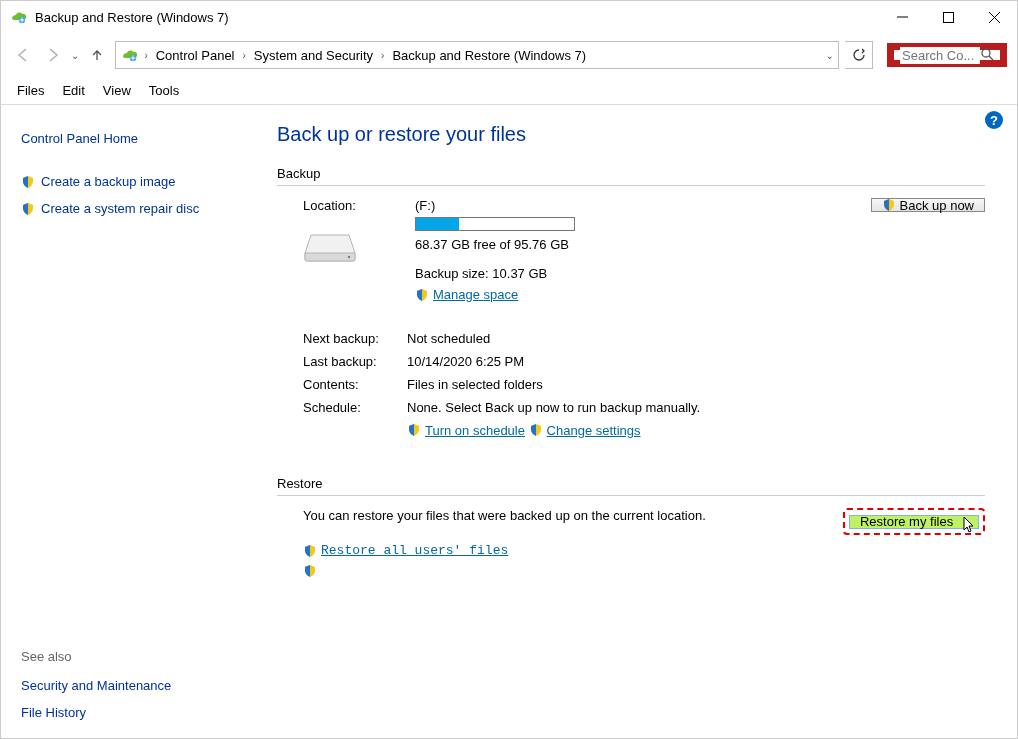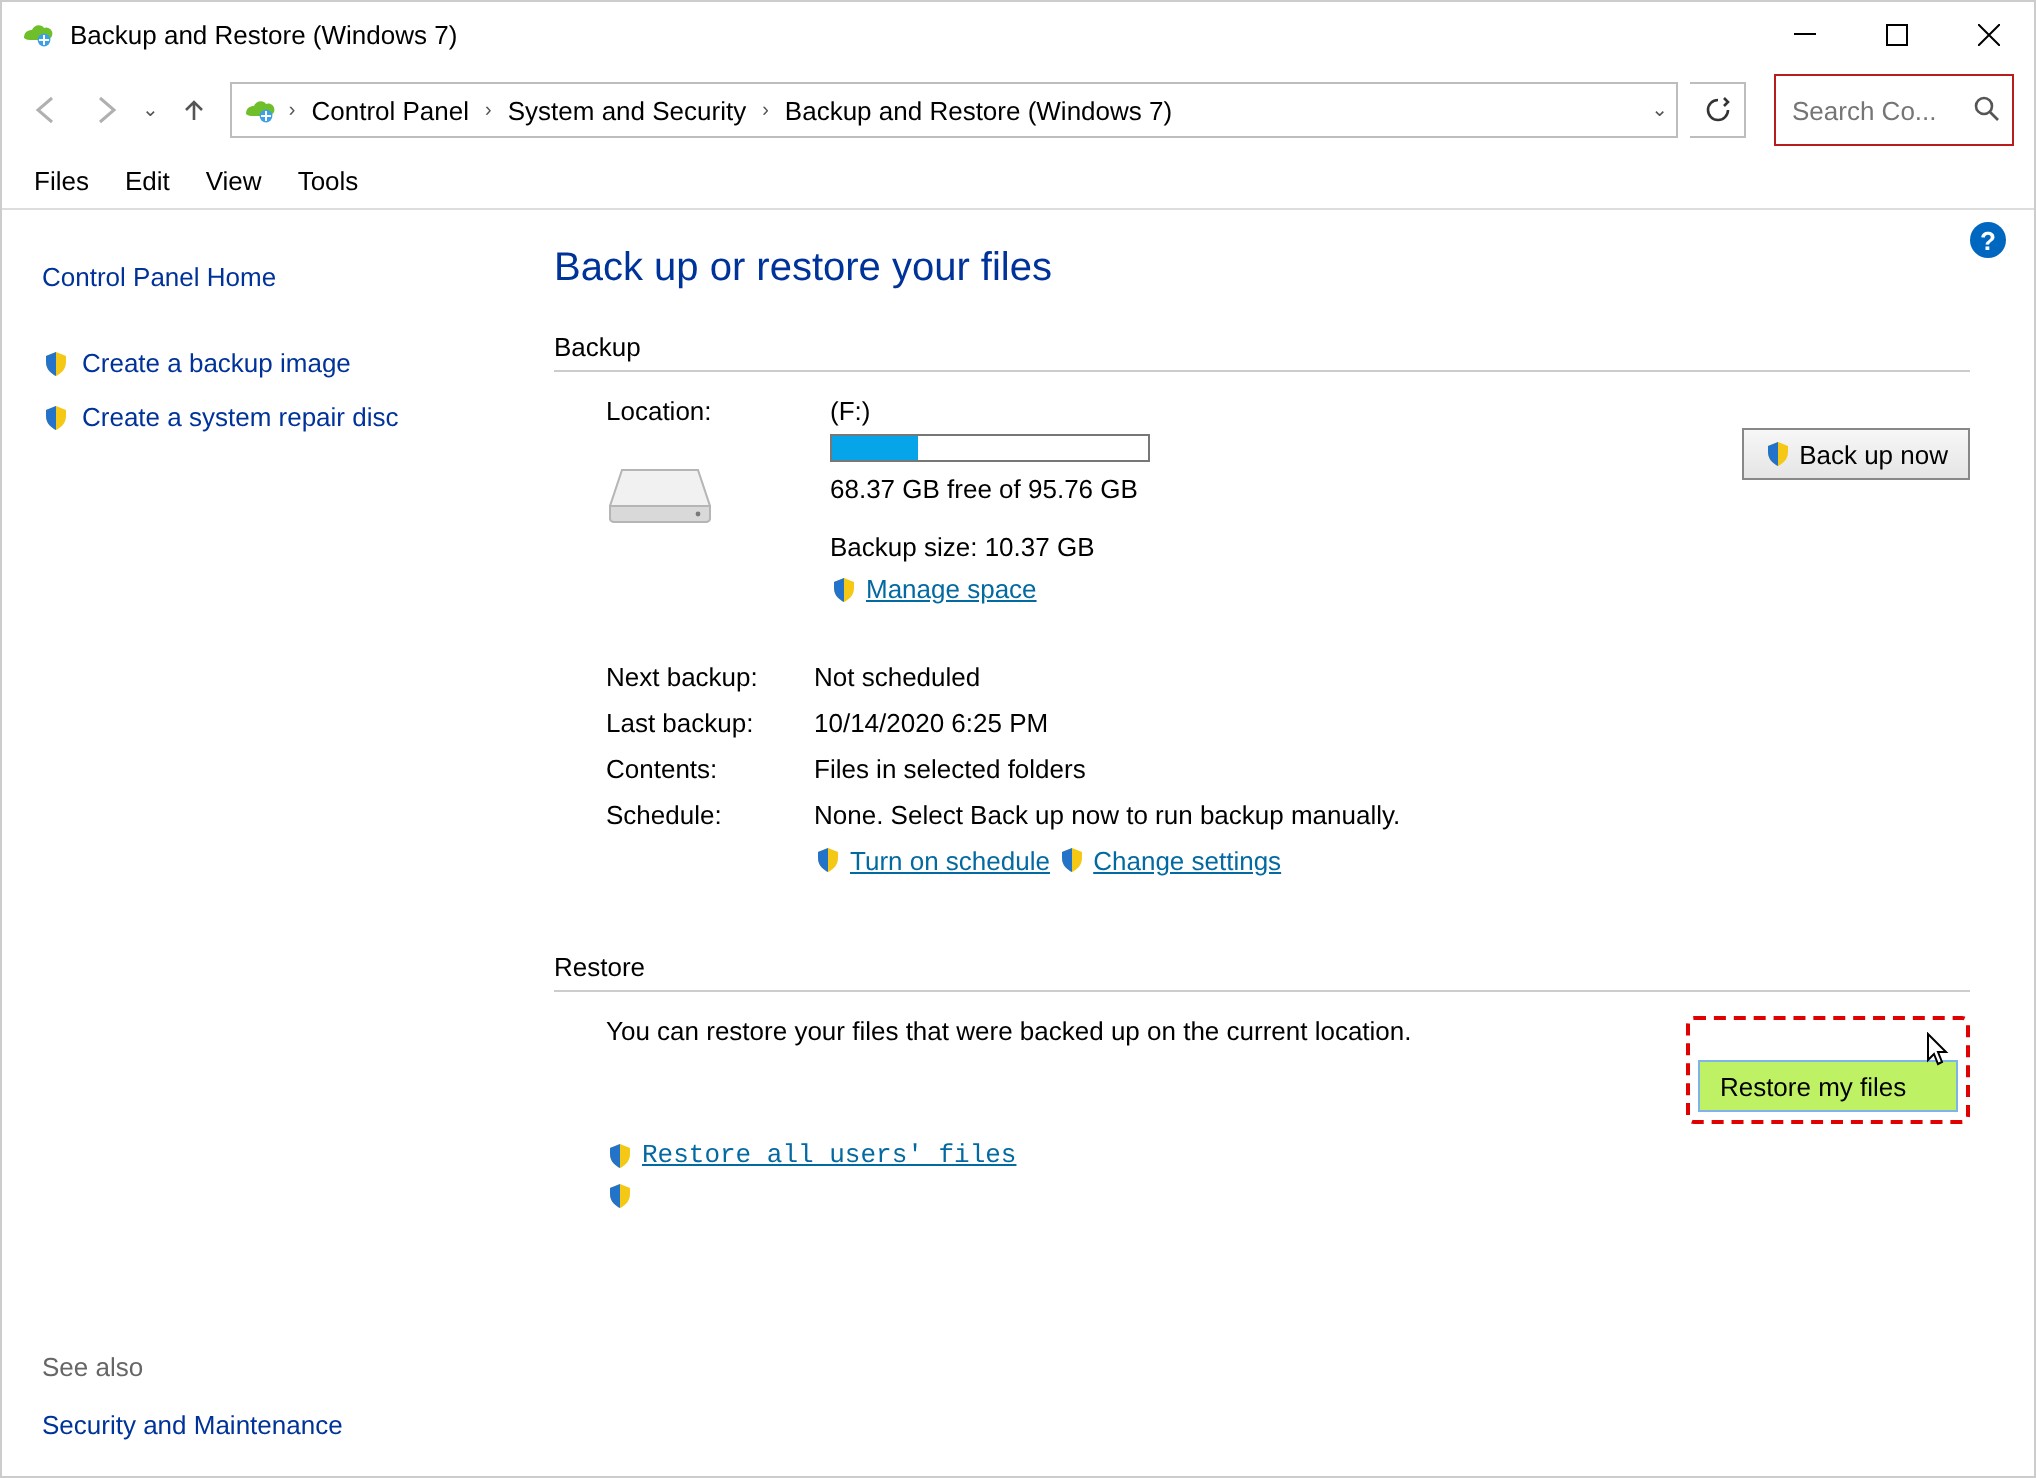--- a/index.html
+++ b/index.html
@@ -57,22 +57,22 @@
     display:flex; align-items:center;
   }
   .crumb-sep { font-size:10px; color:#555; padding:0 2px;}
   .refresh-btn {
     width:28px; height:28px;
     border:1px solid #bdbdbd;
     border-left: none;
     display:flex; align-items:center; justify-content:center;
   }
   .search-box {
-    width: 120px; height:36px;
-    border:1px solid #b91c1c;
+    width: 120px; height:24px;
+    border:7px solid #b91c1c;
     margin-left:8px;
     display:flex; align-items:center;
     padding: 0 6px;
     color:#666;
   }
   .search-box input {
     border:none; outline:none; width:80px; font-size:13px; color:#555;
     font-family: inherit;
   }
   .search-box .mag { margin-left:auto; }
@@ -135,30 +135,29 @@
   .progress .fill {
     height:100%;
     background:#06a4e8;
   }
   .drive-icon {
     width: 54px; height:34px;
     margin-left:26px;
     margin-top:18px;
   }
   .backup-btn, .restore-btn {
-    height: 26px;
+    height: 14px;
     border:1px solid #888;
     background: linear-gradient(#f7f7f7,#e5e5e5);
     display:inline-flex;
     align-items:center;
     justify-content:center;
     padding: 0 10px;
     font-size:13px;
     gap:4px;
-    margin-top:16px;
   }
   .schedule-grid {
     display:grid;
     grid-template-columns: 130px 1fr;
     row-gap: 8px;
     margin-top: 26px;
   }
   .link { color:#0369a1; }
   .link-row { display:inline-flex; align-items:center; gap:4px;}
   .shield { width:14px; height:14px; flex:none;}
@@ -302,20 +301,23 @@
       <span class="shield"><svg viewBox="0 0 14 14">
             <path d="M7 1l5 2v3c0 4-3 6-5 7-2-1-5-3-5-7V3l5-2z" fill="#f5c816"></path>
             <path d="M7 1v12c-2-1-5-3-5-7V3l5-2z" fill="#2273c9"></path>
           </svg></span>
       <a href="#">Create a system repair disc</a>
     </div>
     <div class="see-also">See also</div>
     <div class="sb-row">
         <a href="#">Security and Maintenance</a>
       </div>
+    <div class="sb-row">
+        <a href="#">File History</a>
+      </div>
   </div>
 
   <div class="main">
     <div class="help-icon">?</div>
     <div class="page-title">Back up or restore your files</div>
 
     <div class="section-head">Backup</div>
 
     <div class="backup-grid">
       <div>

